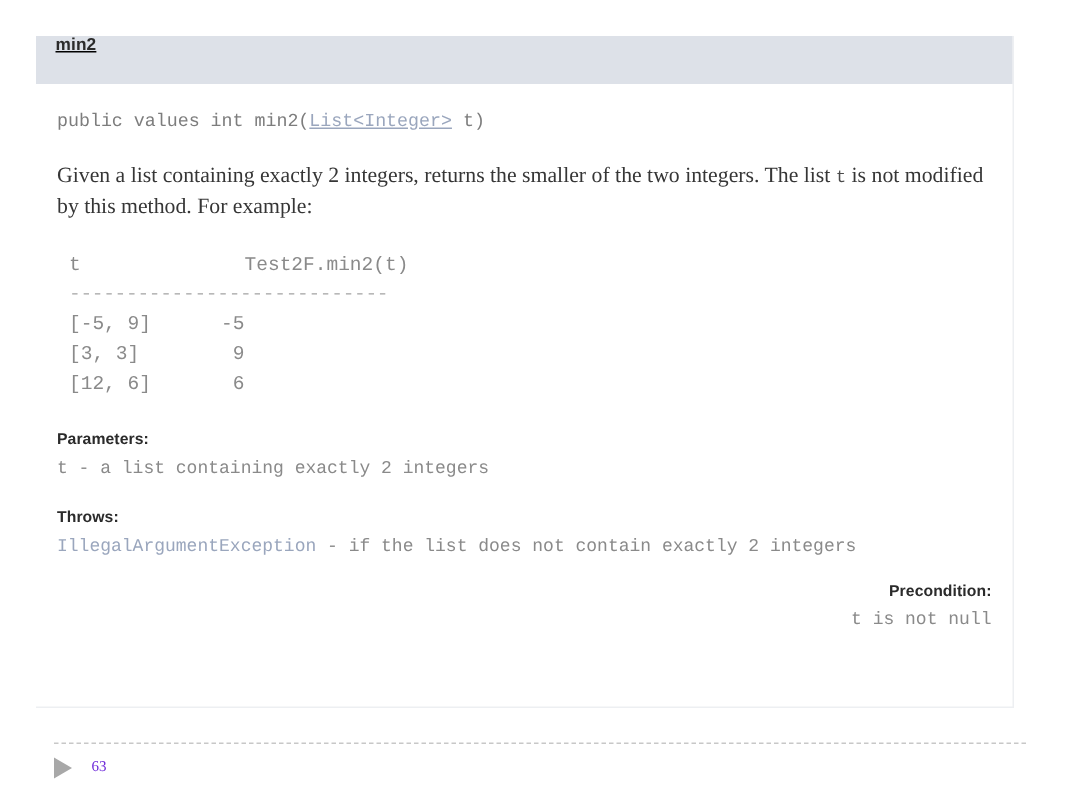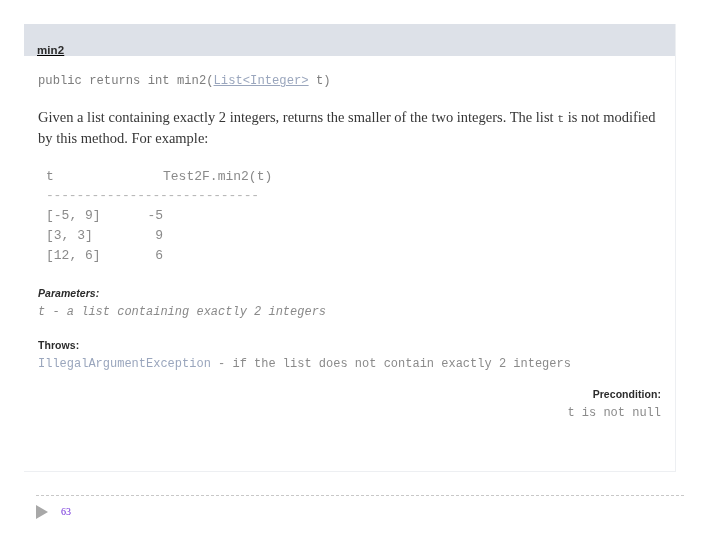--- a/index.html
+++ b/index.html
@@ -26,21 +26,21 @@
     background: #ffffff;
     box-sizing: border-box;
     border-right: 1px solid #edeff2;
     border-bottom: 1px solid #edeff2;
   }
 
   #method-header-bar {
     height: 32px;
     background: #dde1e8;
     display: flex;
-    align-items: flex-end;
+    align-items: flex-start;
     padding: 0 0 0 13px;
     box-sizing: border-box;
     text-decoration: underline;
   }
   #method-header-title {
     font-family: "Liberation Sans", sans-serif;
     font-weight: bold;
     font-size: 11.5px;
     color: #2b2b2b;
     letter-spacing: 0.1px;
@@ -105,21 +105,21 @@
   }
   .tag-value {
     font-family: "Liberation Mono", "DejaVu Sans Mono", monospace;
     font-size: 12px;
     color: #8a8a8a;
     white-space: pre-wrap;
     margin: 0;
   }
   .tag-value .exception-link { color: #9aa6bd; }
 
-  #section-parameters { margin-top: 22px; font-style: italic; }
+  #section-parameters { margin-top: 22px; }
   #section-returns    { margin-top: 17px; }
   #section-throws     { margin-top: 20px; }
   #section-precondition { margin-top: 17px; text-align: right; }
 
   
   #slide-footer {
     position: absolute;
     left: 36px;
     top: 495px;
     width: 648px;
@@ -157,21 +157,21 @@
 <body>
 
 <div id="javadoc-panel">
 
   <div id="method-header-bar">
     <span id="method-header-title">min2</span>
   </div>
 
   <div id="javadoc-body">
 
-    <div id="method-signature" class="mono"><span>public returns int min2(</span><span class="type-link">List&lt;Integer&gt;</span><span> t)</span></div>
+    <div id="method-signature" class="mono"><span>public values int min2(</span><span class="type-link">List&lt;Integer&gt;</span><span> t)</span></div>
 
     <p id="method-description"><span>Given a list containing exactly 2 integers, returns the smaller of the two integers. The list </span><span class="mono-inline">t</span><span> is not modified by this method. For example:</span></p>
 
     <div id="example-table">
       <div class="mono">t              Test2F.min2(t)</div>
       <div class="mono tbl-sep">----------------------------</div>
       <div class="mono">[-5, 9]      -5</div>
       <div class="mono">[3, 3]        9</div>
       <div class="mono">[12, 6]       6</div>
     </div>

